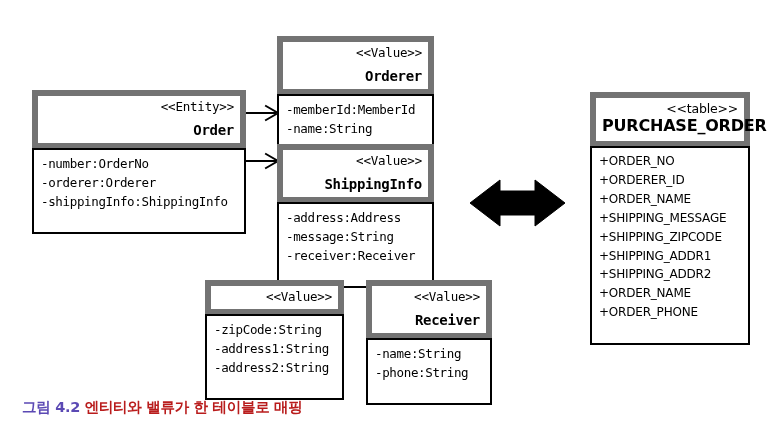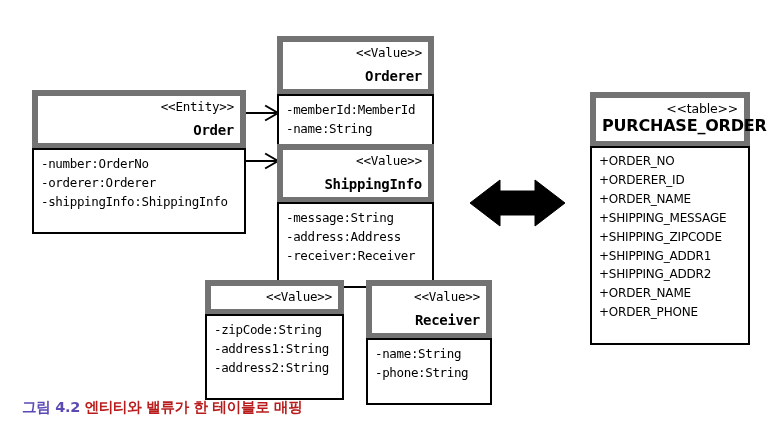--- a/index.html
+++ b/index.html
@@ -169,22 +169,22 @@
       <div class="uml-attr">-name:String</div>
     </div>
   </div>
 
   <div class="uml-box" style="left:277px; top:144px; width:157px;">
     <div class="uml-head">
       <span class="uml-stereotype">&lt;&lt;Value&gt;&gt;</span>
       <span class="uml-name">ShippingInfo</span>
     </div>
     <div class="uml-body">
+      <div class="uml-attr">-address:Address</div>
       <div class="uml-attr">-message:String</div>
-      <div class="uml-attr">-address:Address</div>
       <div class="uml-attr">-receiver:Receiver</div>
     </div>
   </div>
 
   <div class="uml-box" style="left:205px; top:280px; width:139px;">
     <div class="uml-head">
       <span class="uml-stereotype">&lt;&lt;Value&gt;&gt;</span>
     </div>
     <div class="uml-body">
       <div class="uml-attr">-zipCode:String</div>

